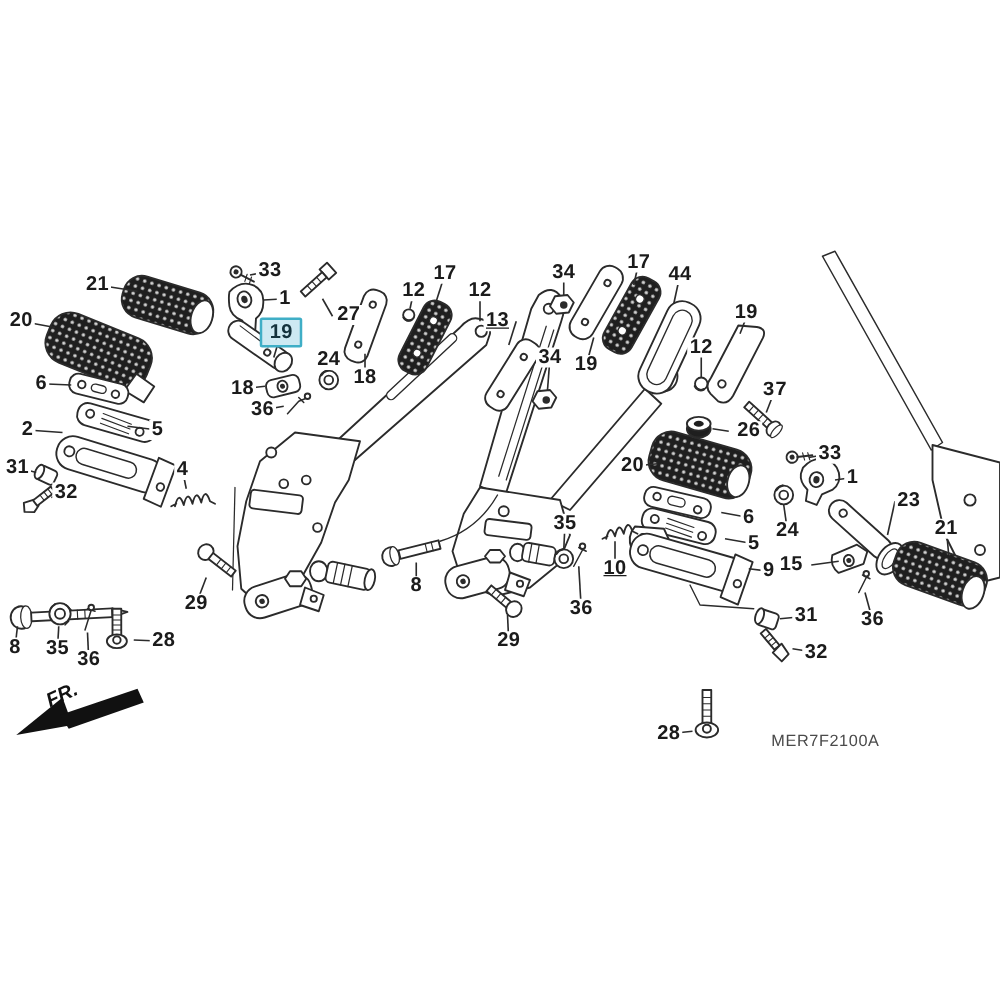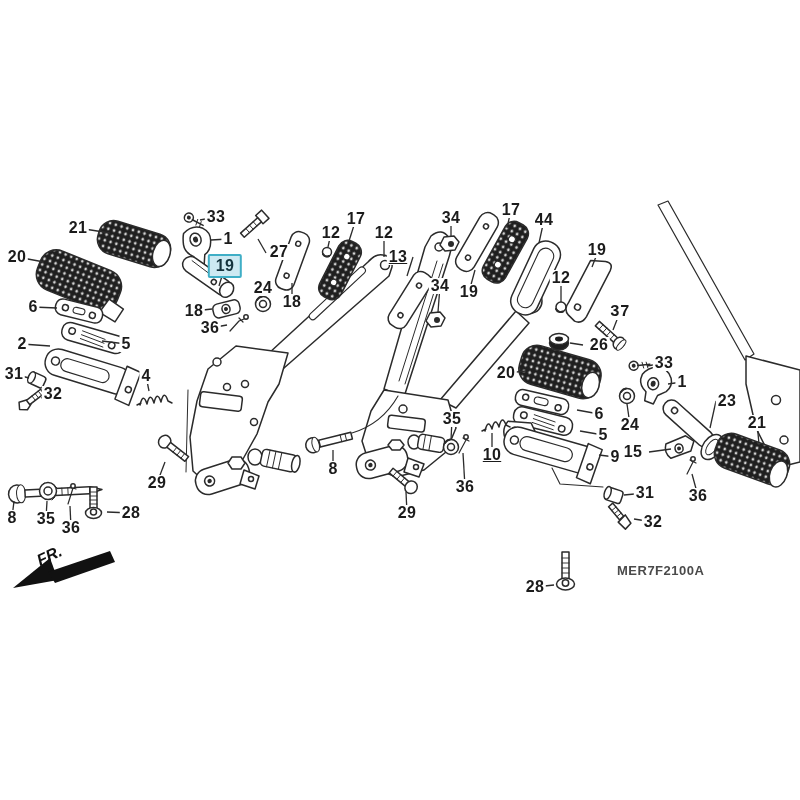--- a/index.html
+++ b/index.html
@@ -6,22 +6,22 @@
   body{width:800px;height:800px;background:#ffffff;position:relative;overflow:hidden;
        font-family:"Liberation Sans",sans-serif;}
   #stage{position:absolute;left:0;top:0;width:800px;height:800px;}
   #parts-svg{position:absolute;left:0;top:0;z-index:1;}
   #leader-svg{position:absolute;left:0;top:0;z-index:2;}
   #callouts{position:absolute;left:0;top:0;width:800px;height:800px;z-index:3;}
   .callout{position:absolute;transform:translate(-50%,-50%);
            font-weight:bold;font-size:16px;line-height:1;color:#1b1b1b;
            background:#ffffff;padding:0 2px;letter-spacing:0.3px;cursor:pointer;}
   .callout.hl{padding:2px 6px;border:2px solid #3FAEC6;background:#CDE9F2;border-radius:2px;}
-  #diagram-code{position:absolute;z-index:3;left:617px;top:563px;
-                font-weight:bold;font-size:13px;color:#4a4a4a;letter-spacing:0.5px;}
+  #diagram-code{position:absolute;z-index:3;left:617px;top:585px;
+                font-weight:normal;font-size:13px;color:#4a4a4a;letter-spacing:0.5px;}
 </style>
 </head>
 <body>
 
 <div id="stage">
 
 <svg id="parts-svg" width="800" height="800" viewBox="0 0 800 800">
   <defs>
     <pattern id="knurl" width="6" height="6" patternUnits="userSpaceOnUse">
       <rect width="6" height="6" fill="#1f1f1f"></rect>

